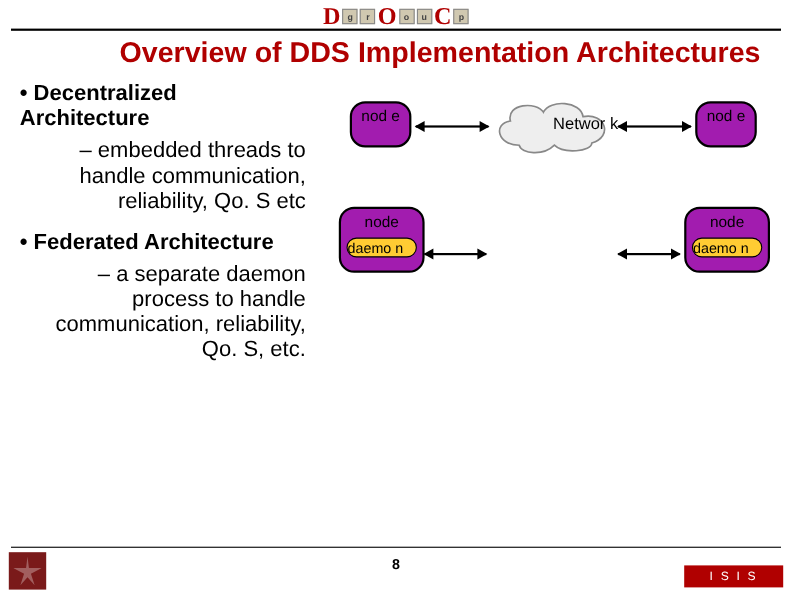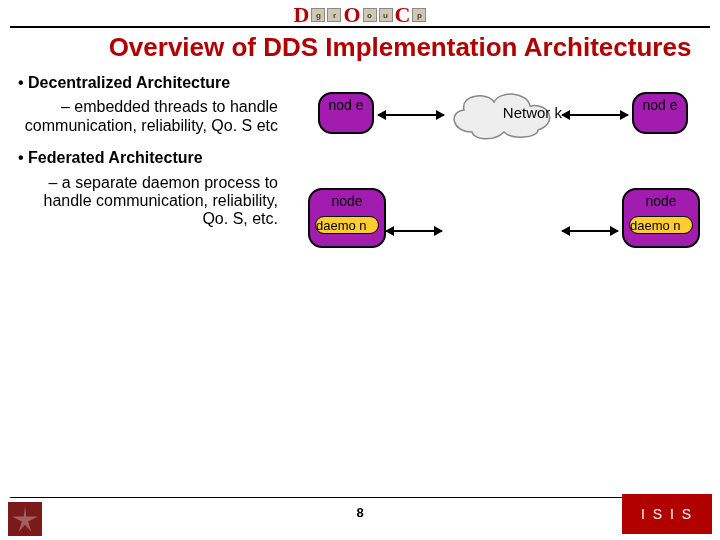--- a/index.html
+++ b/index.html
@@ -5,22 +5,22 @@
   * { box-sizing: border-box; margin: 0; padding: 0; }
   html, body { width: 720px; height: 540px; font-family: Arial, Helvetica, sans-serif; background: #fff; color: #000; }
   .slide { width: 720px; height: 540px; position: relative; }
   .header { position: absolute; top: 2px; left: 0; width: 720px; height: 24px; text-align: center; }
   .header-rule-top { position: absolute; top: 26px; left: 10px; right: 10px; height: 2px; background: #000; }
   .title { position: absolute; top: 32px; left: 0; width: 720px; text-align: center; font-size: 26px; font-weight: bold; color: #b00000; margin-left: 40px; }
   .header-rule-bot { position: absolute; bottom: 42px; left: 10px; right: 10px; height: 1px; background: #000; }
   .pagenum { position: absolute; bottom: 20px; left: 0; width: 720px; text-align: center; font-size: 13px; font-weight: bold; }
   .logo-left { position: absolute; left: 8px; bottom: 4px; width: 34px; height: 34px; background: #7a1a1a; }
   .logo-left::after { content:""; position:absolute; inset:4px; background:#fff; clip-path: polygon(50% 0,55% 40%,100% 40%,62% 60%,75% 100%,50% 72%,25% 100%,38% 60%,0 40%,45% 40%); opacity:.3;}
-  .logo-right { position: absolute; right: 8px; bottom: 6px; width: 90px; height: 40px; background: #b00000; display:flex; align-items:center; justify-content:center; color:#fff; font-size:14px; letter-spacing:2px;}
-  .content-left { position: absolute; top: 74px; left: 18px; width: 260px; font-size: 16px; line-height: 1.15; }
+  .logo-right { position: absolute; right: 8px; bottom: 6px; width: 90px; height: 20px; background: #b00000; display:flex; align-items:center; justify-content:center; color:#fff; font-size:11px; letter-spacing:2px;}
+  .content-left { position: absolute; top: 74px; left: 18px; width: 260px; font-size: 20px; line-height: 1.15; }
   .bullet { margin-bottom: 6px; font-weight: bold; }
   .bullet::before { content: "• "; }
   .subbullet { margin-bottom: 14px; font-weight: normal; text-align: right; }
   .subbullet::before { content: "– "; }
   
   .diag { position: absolute; top: 92px; left: 300px; width: 410px; height: 280px; }
   .node { position:absolute; background:#a21caf; border:2px solid #000; border-radius:14px; text-align:center; font-size:14px; color:#000; line-height:1.05; padding-top:4px; }
   .node-small { width:56px; height:42px; }
   .node-big { width:78px; height:60px; }
   .daemon { position:absolute; background:#ffcc33; border:1.5px solid #000; border-radius:10px; font-size:13px; line-height:1.0; padding-top:2px; width:64px; height:18px; }

